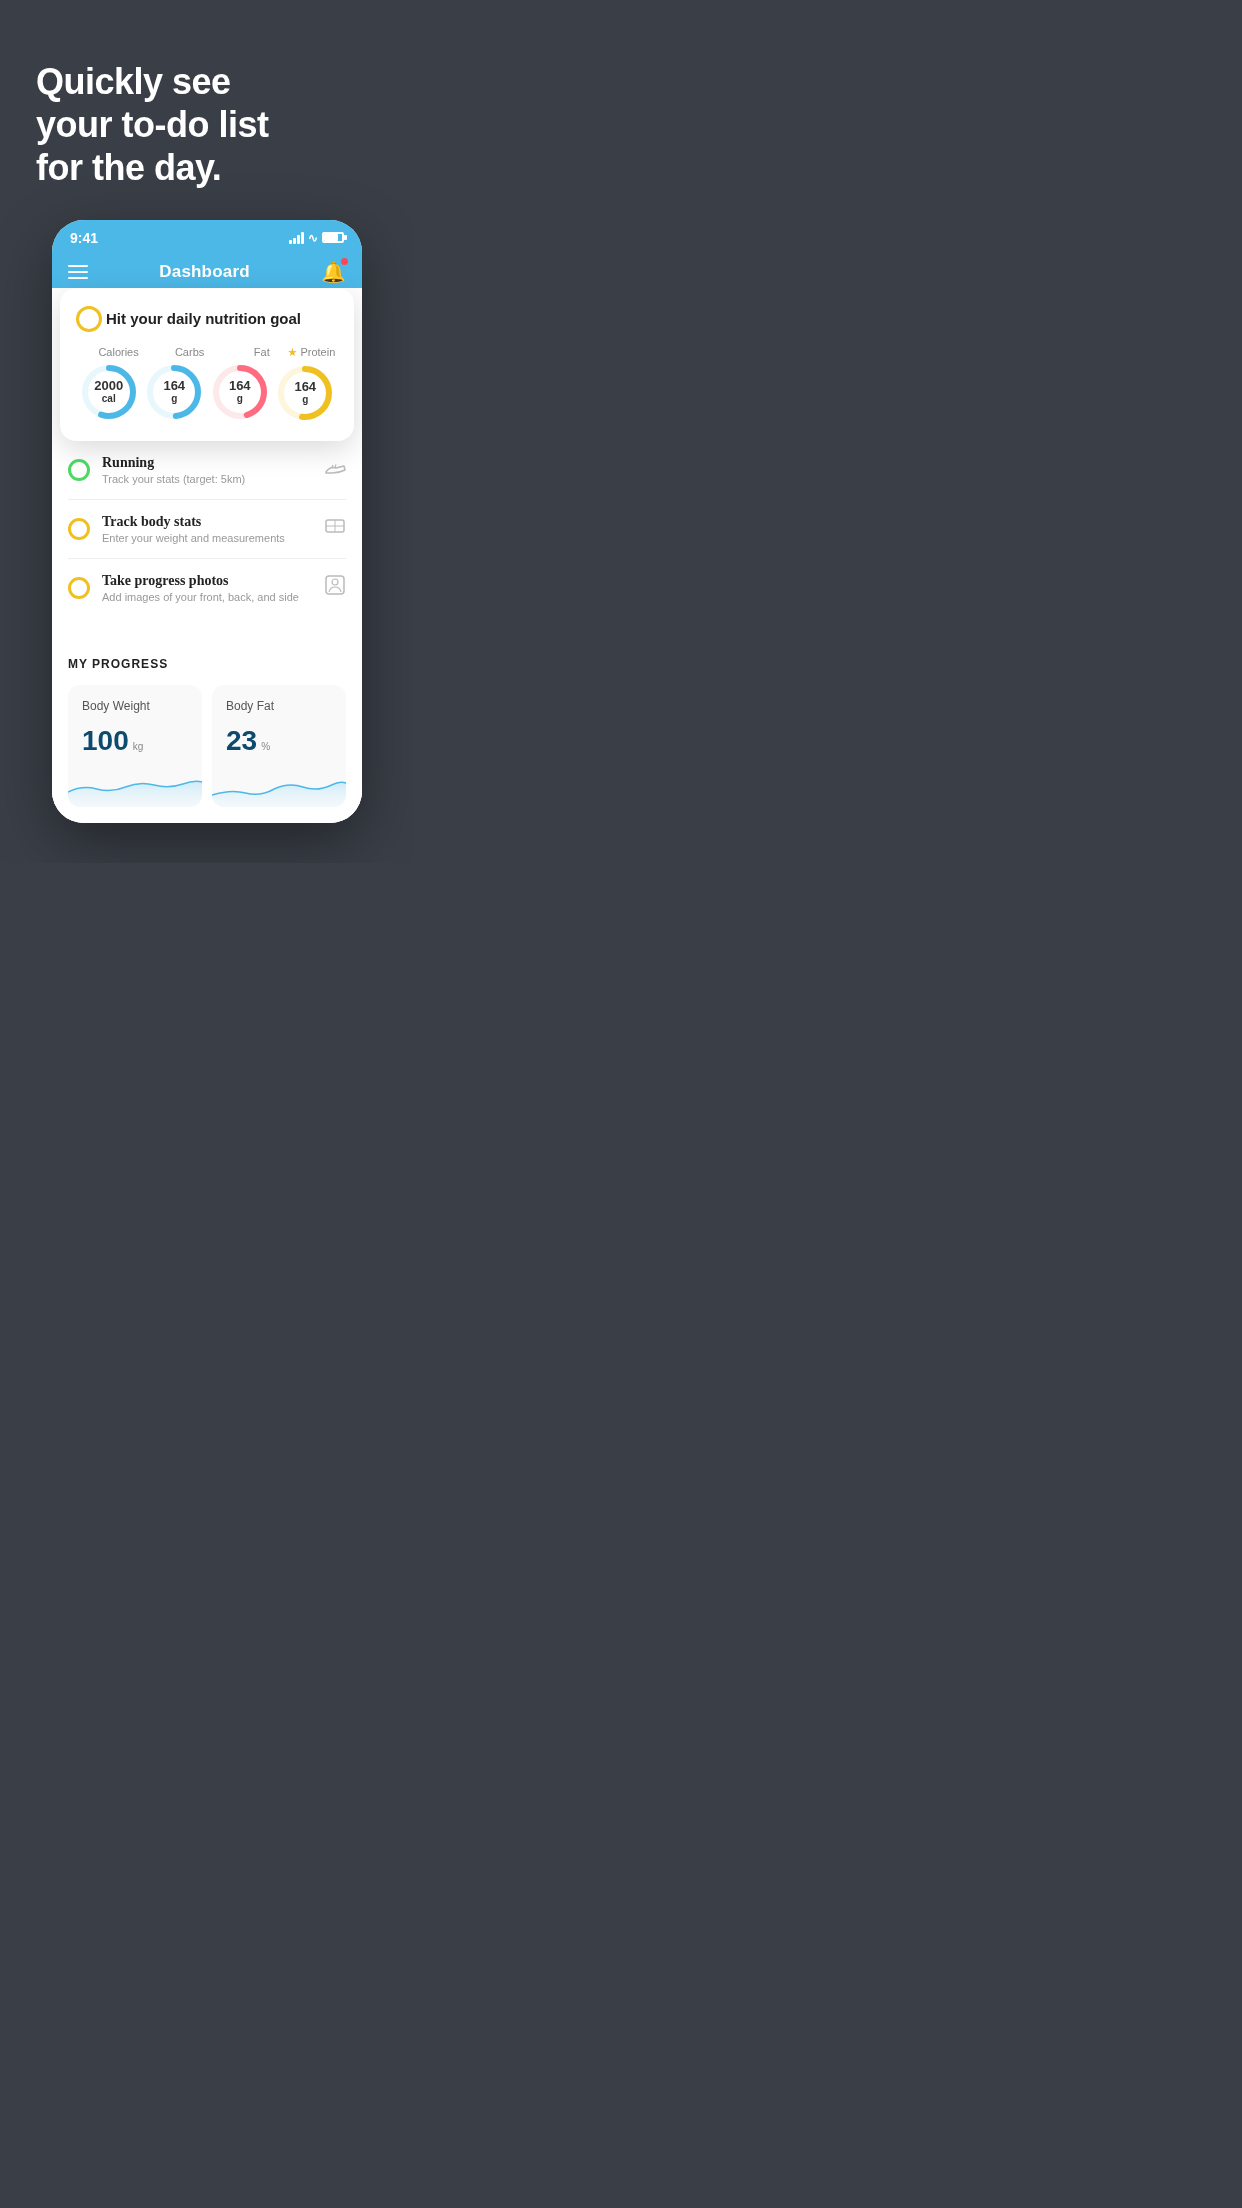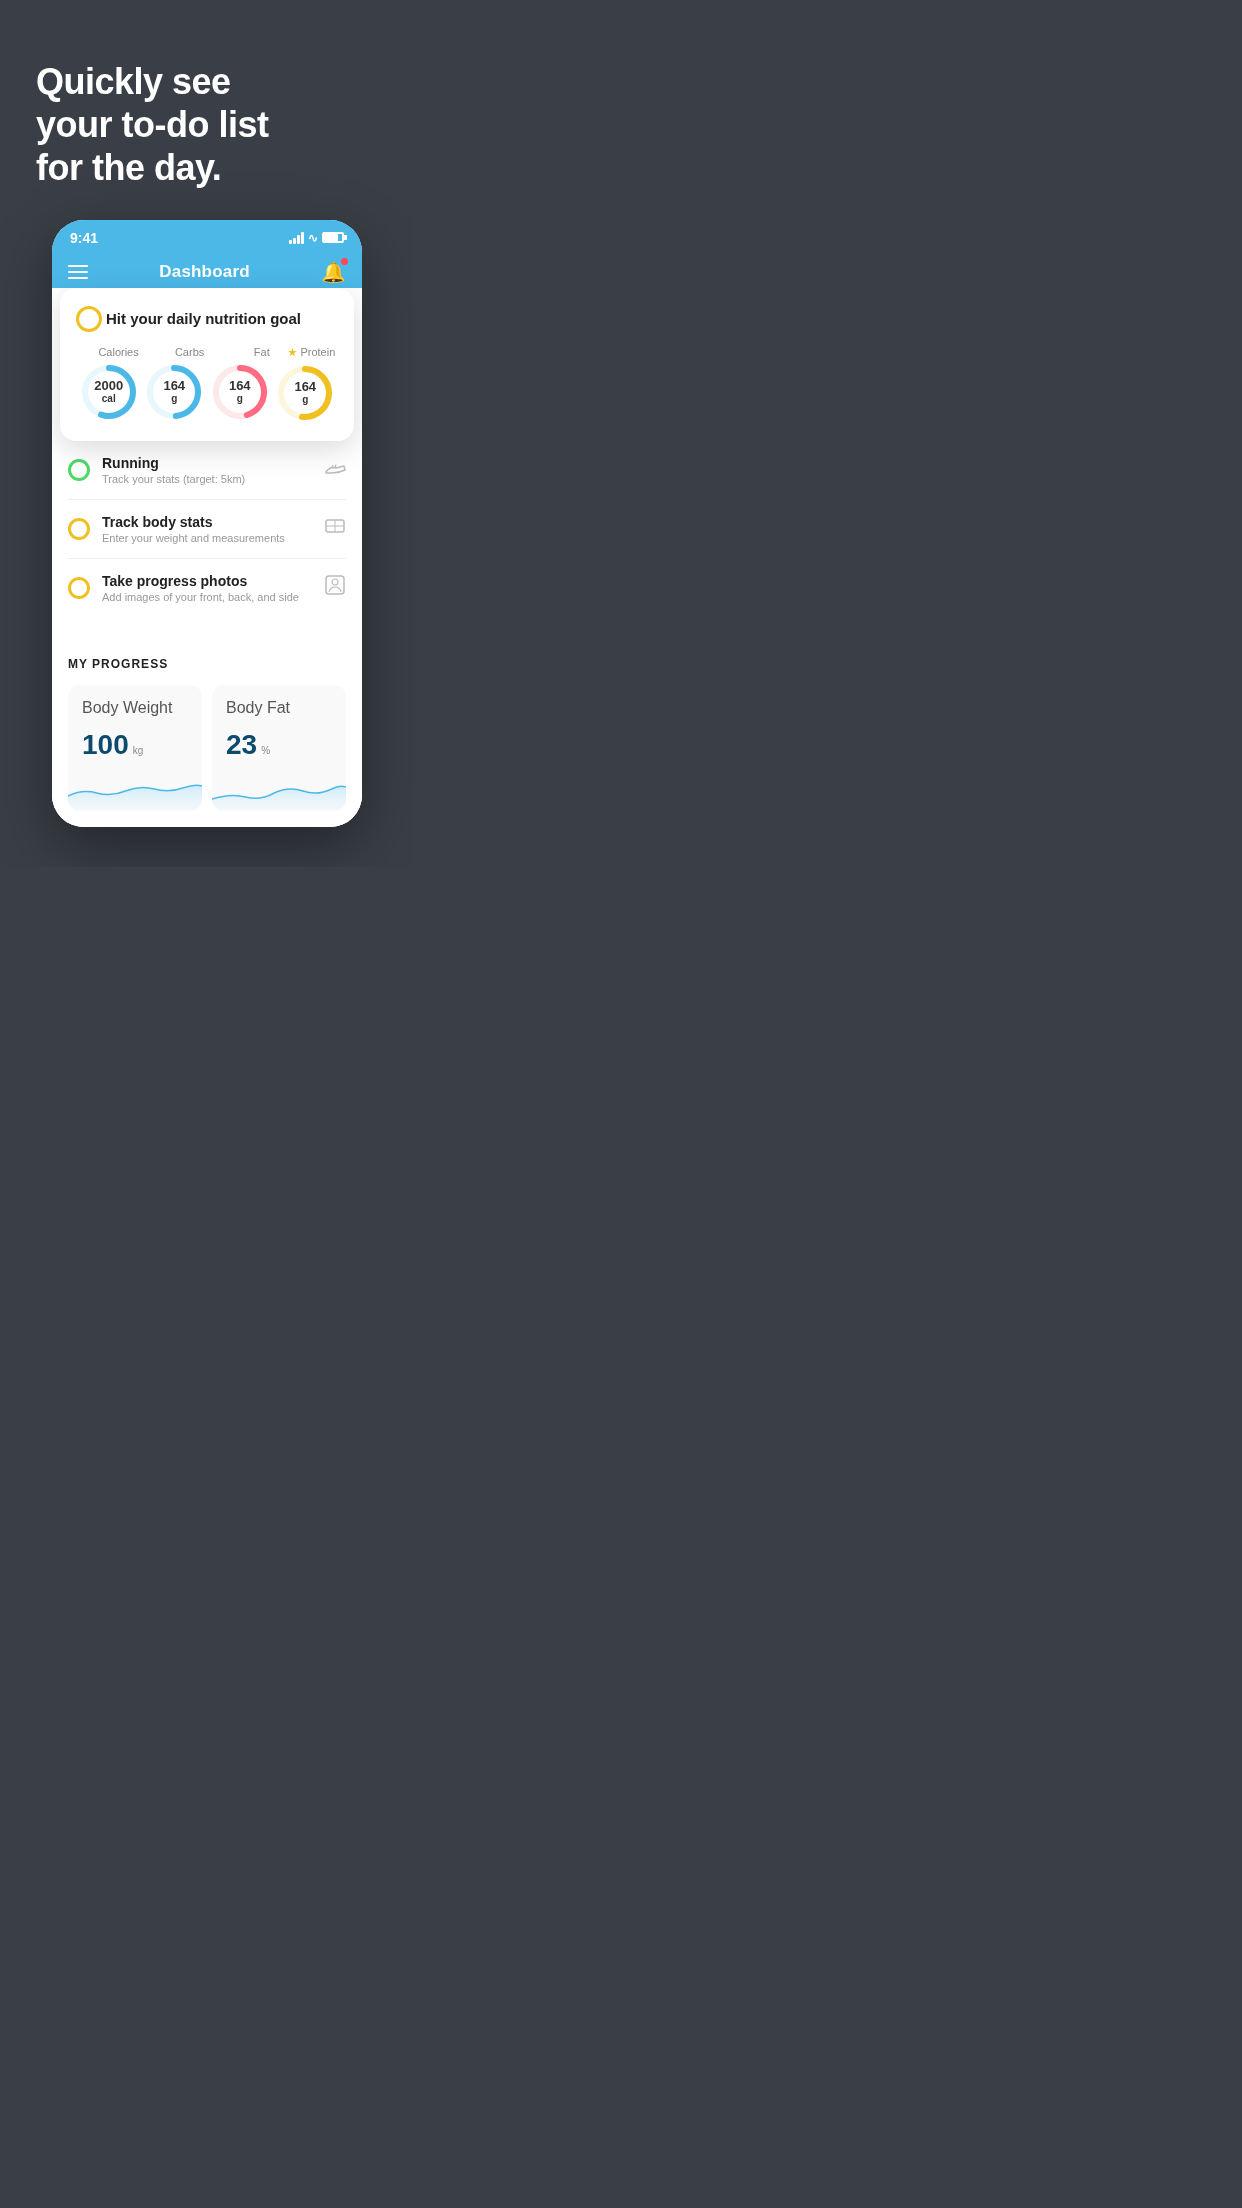--- a/index.html
+++ b/index.html
@@ -243,20 +243,21 @@
     }
     .todo-circle.green { border-color: #4cd964; }
     .todo-circle.yellow { border-color: #f0c020; }
 
     .todo-content { flex: 1; }
     .todo-title {
       font-size: 14px;
       font-weight: 600;
       color: #222;
       margin-bottom: 2px;
+      font-family: Liberation Serif, serif;
     }
     .todo-subtitle {
       font-size: 11px;
       color: #999;
     }
     .todo-icon {
       font-size: 18px;
       color: #bbb;
     }
 
@@ -277,21 +278,21 @@
       gap: 10px;
     }
     .progress-card {
       flex: 1;
       background: #f9f9f9;
       border-radius: 12px;
       padding: 14px 14px 0 14px;
       overflow: hidden;
     }
     .progress-card-title {
-      font-size: 16px;
+      font-size: 12px;
       color: #555;
       font-weight: 500;
       margin-bottom: 12px;
     }
     .progress-value {
       display: flex;
       align-items: baseline;
       gap: 4px;
       margin-bottom: 10px;
     }

